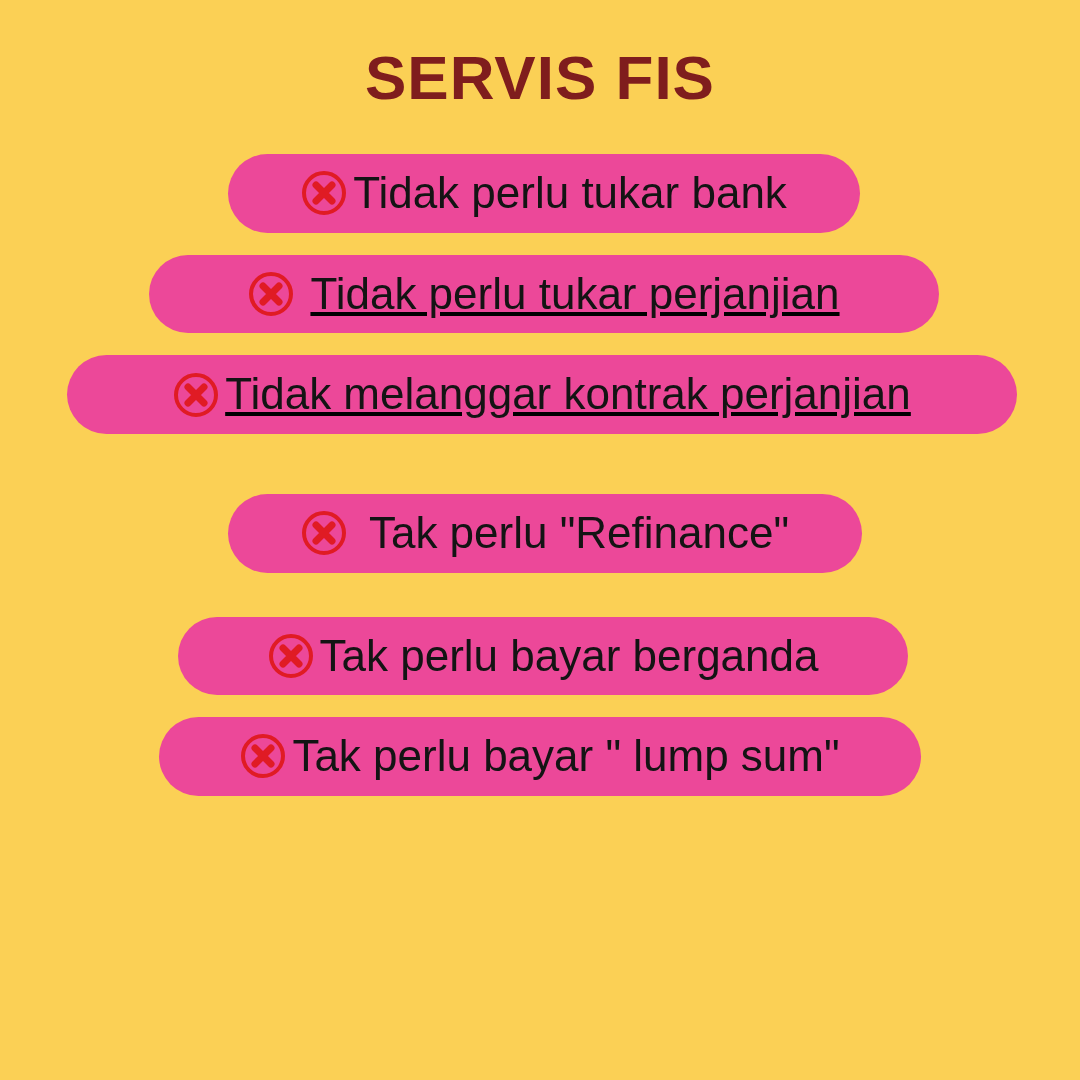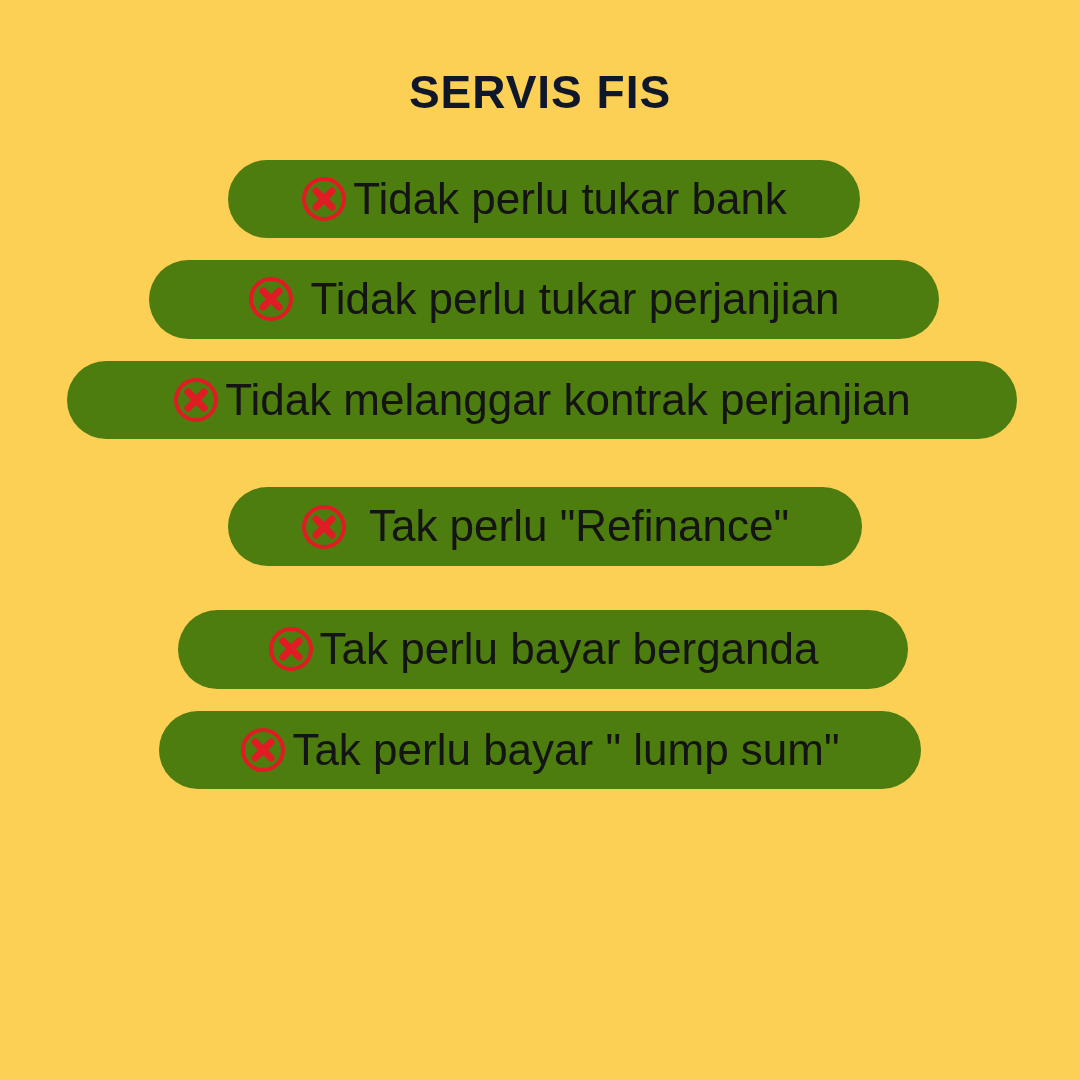--- a/index.html
+++ b/index.html
@@ -16,37 +16,37 @@
   .poster {
     position: relative;
     width: 1080px;
     height: 1080px;
     box-sizing: border-box;
     display: flex;
     flex-direction: column;
     align-items: center;
   }
   .title {
-    margin-top: 67px;
-    font-size: 46px;
+    margin-top: 44px;
+    font-size: 62px;
     font-weight: bold;
     letter-spacing: 1px;
-    color: #0f172a;
+    color: #7f1d1d;
     text-align: center;
     line-height: 1.1;
   }
   .pill-list {
     margin-top: 42px;
     width: 100%;
     display: flex;
     flex-direction: column;
     align-items: center;
   }
   .pill {
-    background: #4d7c0f;
+    background: #ec4899;
     border-radius: 70px;
     display: flex;
     align-items: center;
     justify-content: center;
     box-sizing: border-box;
     padding: 14px 34px;
     margin-bottom: 22px;
   }
   .pill-text {
     font-size: 44px;
@@ -56,28 +56,28 @@
   }
   .xmark {
     flex: 0 0 auto;
     width: 46px;
     height: 46px;
     margin-right: 6px;
     display: inline-block;
   }
   
   .pill-0 { width: 632px; margin-left: 8px; }
-  .pill-1 { width: 790px; margin-left: 8px; }
+  .pill-1 { width: 790px; margin-left: 8px; text-decoration: underline; }
   .pill-2 { width: 950px; margin-left: 4px; }
   .pill-3 { width: 634px; margin-left: 10px; }
   .pill-4 { width: 730px; margin-left: 6px; justify-content: center; }
   .pill-5 { width: 762px; margin-left: 0px; }
 
   .pill-0 { margin-top: 0; }
-  .pill-2 { margin-bottom: 48px; }
+  .pill-2 { margin-bottom: 60px; text-decoration: underline; }
   .pill-3 { margin-bottom: 44px; }
 </style>
 </head>
 <body>
 
 <div class="poster">
 
   <div class="title">SERVIS FIS</div>
 
   <div class="pill-list">

